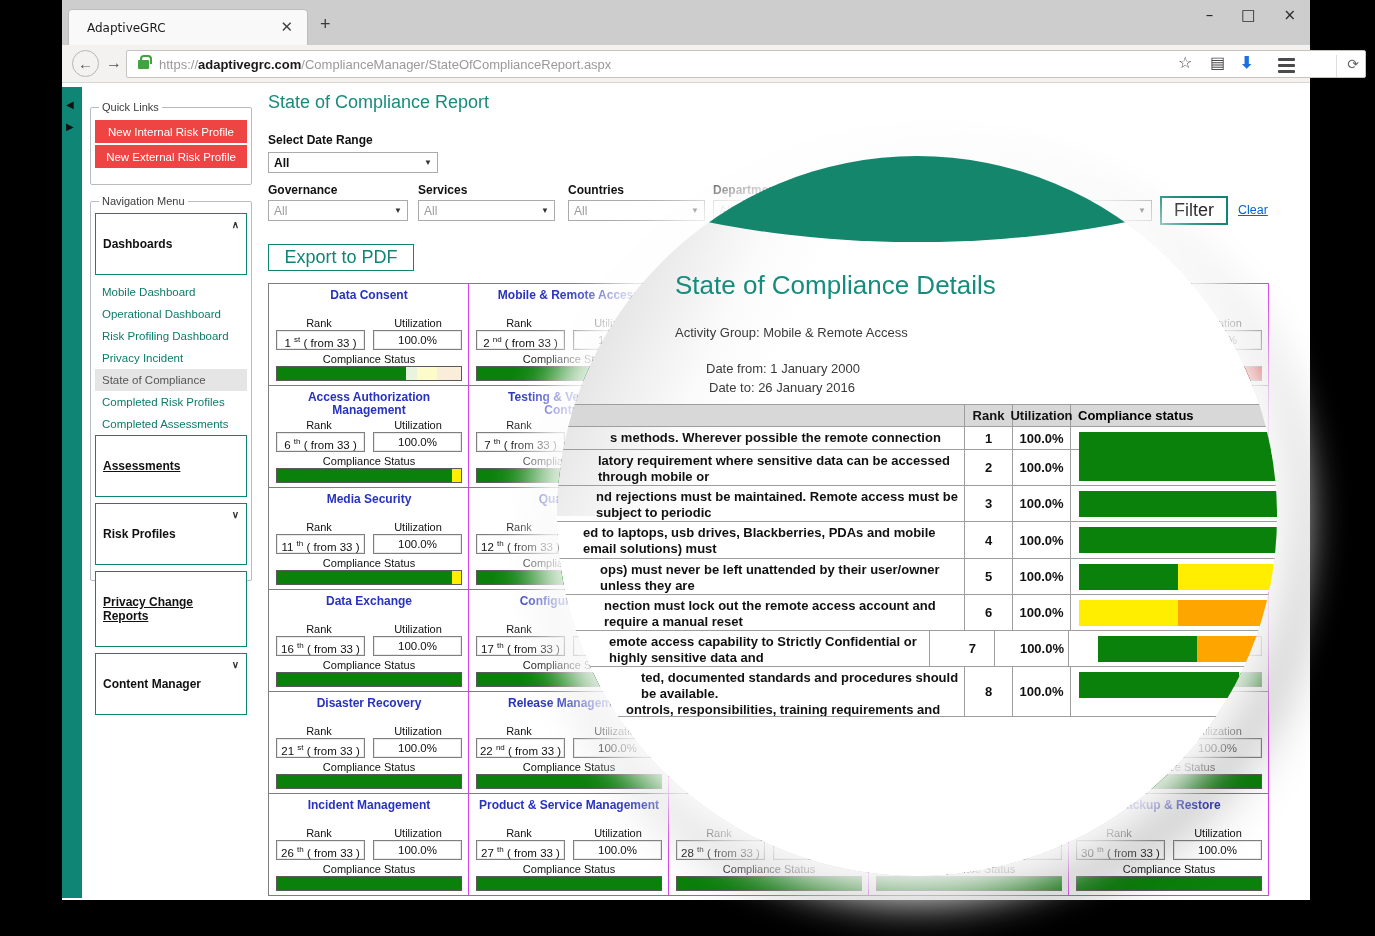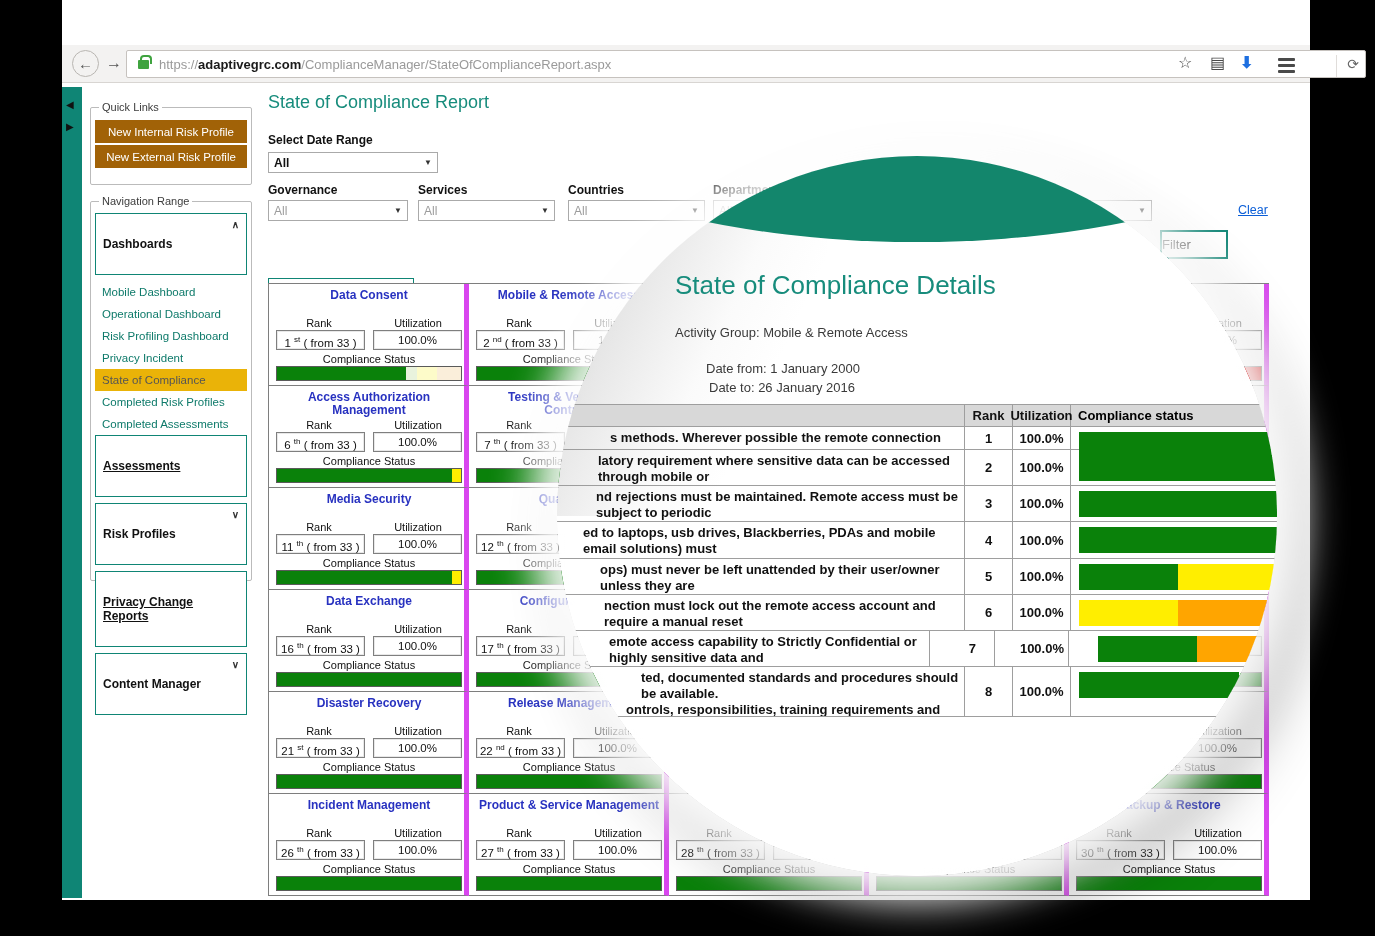--- a/index.html
+++ b/index.html
@@ -36,46 +36,46 @@
   .burger span { display:block; width:17px; height:3px; background:#4a4a4a; margin:3px 0; border-radius:1px; }
 
   
   .page { position:absolute; left:0; top:83px; width:1248px; height:817px; background:#fff; }
   .strip { position:absolute; left:0; top:4px; width:20px; height:811px; background:#0f8575; }
   .strip-arrow { position:absolute; left:4px; font-size:10px; color:#111; cursor:pointer; }
 
   fieldset { position:absolute; border:1px solid #bbb; border-radius:2px; padding:6px 4px 4px; }
   legend { font-size:11px; color:#3c3c3c; padding:0 3px; margin-left:4px; }
   .ql { left:28px; top:18px; width:162px; height:84px; }
-  .ql-btn { display:block; width:152px; height:23px; margin:1px auto 2px; background:#a16207; color:#fff;
+  .ql-btn { display:block; width:152px; height:23px; margin:1px auto 2px; background:#ef4444; color:#fff;
             border:none; font-size:11.5px; font-family:"Liberation Sans",sans-serif; cursor:pointer;text-align:center; }
   .nav-fs { left:28px; top:112px; width:162px; height:386px; }
   .nav-sec { width:152px; margin:0 auto 6px; border:1px solid #0f8575; background:#fff; padding:23px 7px;
              font-size:12px; font-weight:bold; color:#111; position:relative; cursor:pointer; }
   .nav-sec .chev { position:absolute; right:7px; top:5px; font-size:10px; color:#333; }
   .nav-sec.u { text-decoration:underline; }
   .nav-link { width:152px; margin:0 auto; padding:5px 0 5px 7px; font-size:11.5px; color:#0e7a6a; cursor:pointer; }
-  .nav-link.sel { background:#eab308; color:#555; }
+  .nav-link.sel { background:#e5e5e5; color:#555; }
 
   .page-title { position:absolute; left:206px; top:9px; font-size:18px; color:#178c7c; }
   .fld-label { position:absolute; font-size:12px; font-weight:bold; color:#111; }
   .dd { position:absolute; height:21px; background:#fff; border:1px solid #aaa; font-size:12px; }
   .dd .val { position:absolute; left:5px; top:3px; color:#9b9b9b; }
   .dd.dark .val { color:#111; font-weight:bold; }
   .dd .arr { position:absolute; right:5px; top:5px; font-size:8px; color:#333; }
   .btn-outline { position:absolute; background:#fff; border:1px solid #0f8575; color:#0f8575;
-                 font-size:13px; text-align:left; cursor:pointer; font-family:"Liberation Sans",sans-serif;margin-top:34px; }
+                 font-size:18px; text-align:center; cursor:pointer; font-family:"Liberation Sans",sans-serif; }
   .filter-btn { border-width:2px; color:#222; }
   .clear-link { position:absolute; font-size:12.5px; color:#0b5ed7; text-decoration:underline; cursor:pointer; }
 
   
   .grid { position:absolute; left:206px; top:200px; width:1001px; height:613px;
           display:grid; grid-template-columns:repeat(5,200px); grid-template-rows:repeat(6,102px);
           border-left:1px solid #7e7e7e; border-top:1px solid #7e7e7e; }
-  .cell { position:relative; border-right:5px solid #d946ef; border-bottom:1px solid #7e7e7e; background:#fff; }
+  .cell { position:relative; border-right:1px solid #d946ef; border-bottom:1px solid #7e7e7e; background:#fff; }
   .card-title { position:absolute; left:2px; top:5px; width:196px; height:27px; text-align:center;
                 font-size:12px; font-weight:bold; color:#2832c0; line-height:13px; overflow:hidden; }
   .card-lab { position:absolute; top:33px; font-size:11px; color:#111; text-align:center; }
   .rank-lab { left:4px; width:92px; } .util-lab { left:104px; width:90px; }
   .vbox { position:absolute; top:46px; height:20px; border:1px solid #7f7f7f; background:#fff;
           font-size:11.5px; color:#111; text-align:center; line-height:18px;
           box-shadow:inset 0 0 0 1px #e8e8e8; }
   .rank-box { left:7px; width:89px; } .util-box { left:104px; width:89px; }
   .vbox sup { font-size:8px; }
   .status-lab { position:absolute; left:2px; top:69px; width:196px; text-align:center; font-size:11px; color:#111; }
@@ -117,20 +117,32 @@
   .lr4 .tl1{padding-left:36px;} .lr4 .tl2{padding-left:49px;}
   .lr5 .tl1{padding-left:53px;}
   .lr6 .tl1{padding-left:57px;}
   .lr7 .tl1{padding-left:62px;}
   .lr8 .tl1{padding-left:94px;} .lr8 .tl2{padding-left:79px;}
 </style>
 </head>
 <body>
 
 <div class="window">
+  <div class="titlebar">
+    <div class="tab">
+      <span class="tab-label">AdaptiveGRC</span>
+      <span class="tab-close">✕</span>
+    </div>
+    <span class="newtab">+</span>
+    <div class="win-btns">
+      <span>–</span>
+      <span>□</span>
+      <span>×</span>
+    </div>
+  </div>
 
   <div class="toolbar">
     <div class="nav-circle" style="left:10px">←</div>
     <div class="nav-plain" style="left:44px">→</div>
     <div class="urlbar">
       <span class="lock"></span>
       <span class="url-text"><span>https://</span><b>adaptivegrc.com</b><span>/ComplianceManager/StateOfComplianceReport.aspx</span></span>
       <span class="reload">⟳</span>
     </div>
     <span class="tb-icon" style="left:1116px">☆</span>
@@ -149,21 +161,21 @@
       <span class="strip-arrow" style="top:34px">▶</span>
     </div>
 
     <fieldset class="ql">
       <legend>Quick Links</legend>
       <button class="ql-btn">New Internal Risk Profile</button>
       <button class="ql-btn">New External Risk Profile</button>
     </fieldset>
 
     <fieldset class="nav-fs">
-      <legend>Navigation Range</legend>
+      <legend>Navigation Menu</legend>
       <div id="nav-items">
           <div class="nav-sec">Dashboards<span class="chev">∧</span></div>
           <div class="nav-link">Mobile Dashboard</div>
           <div class="nav-link">Operational Dashboard</div>
           <div class="nav-link">Risk Profiling Dashboard</div>
           <div class="nav-link">Privacy Incident</div>
           <div class="nav-link sel">State of Compliance</div>
           <div class="nav-link">Completed Risk Profiles</div>
           <div class="nav-link">Completed Assessments</div>
           <div class="nav-sec u">Assessments</div>

